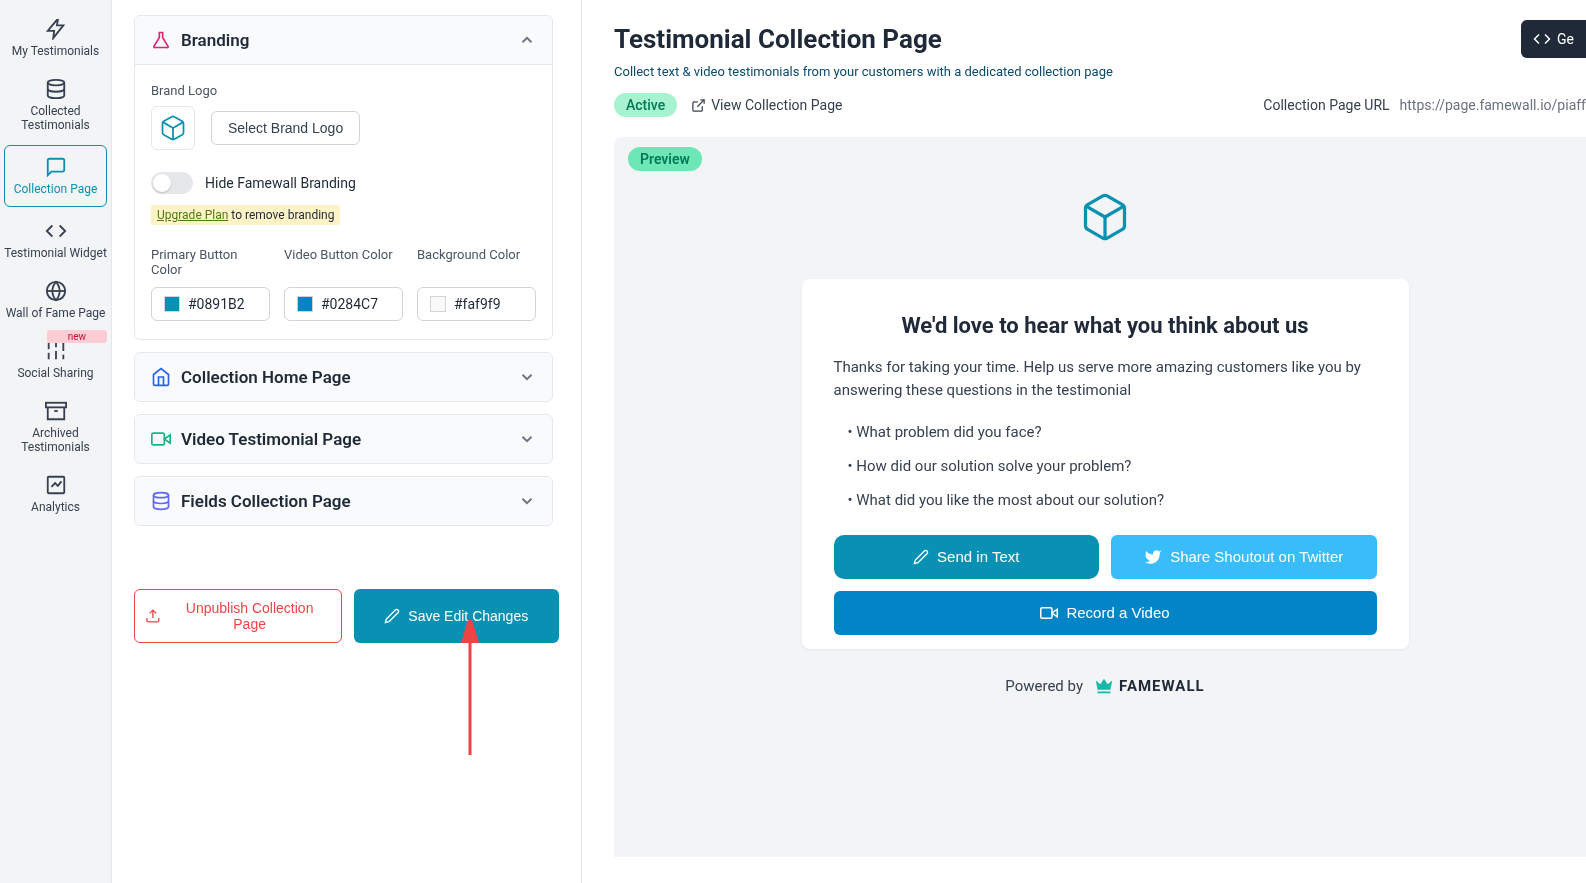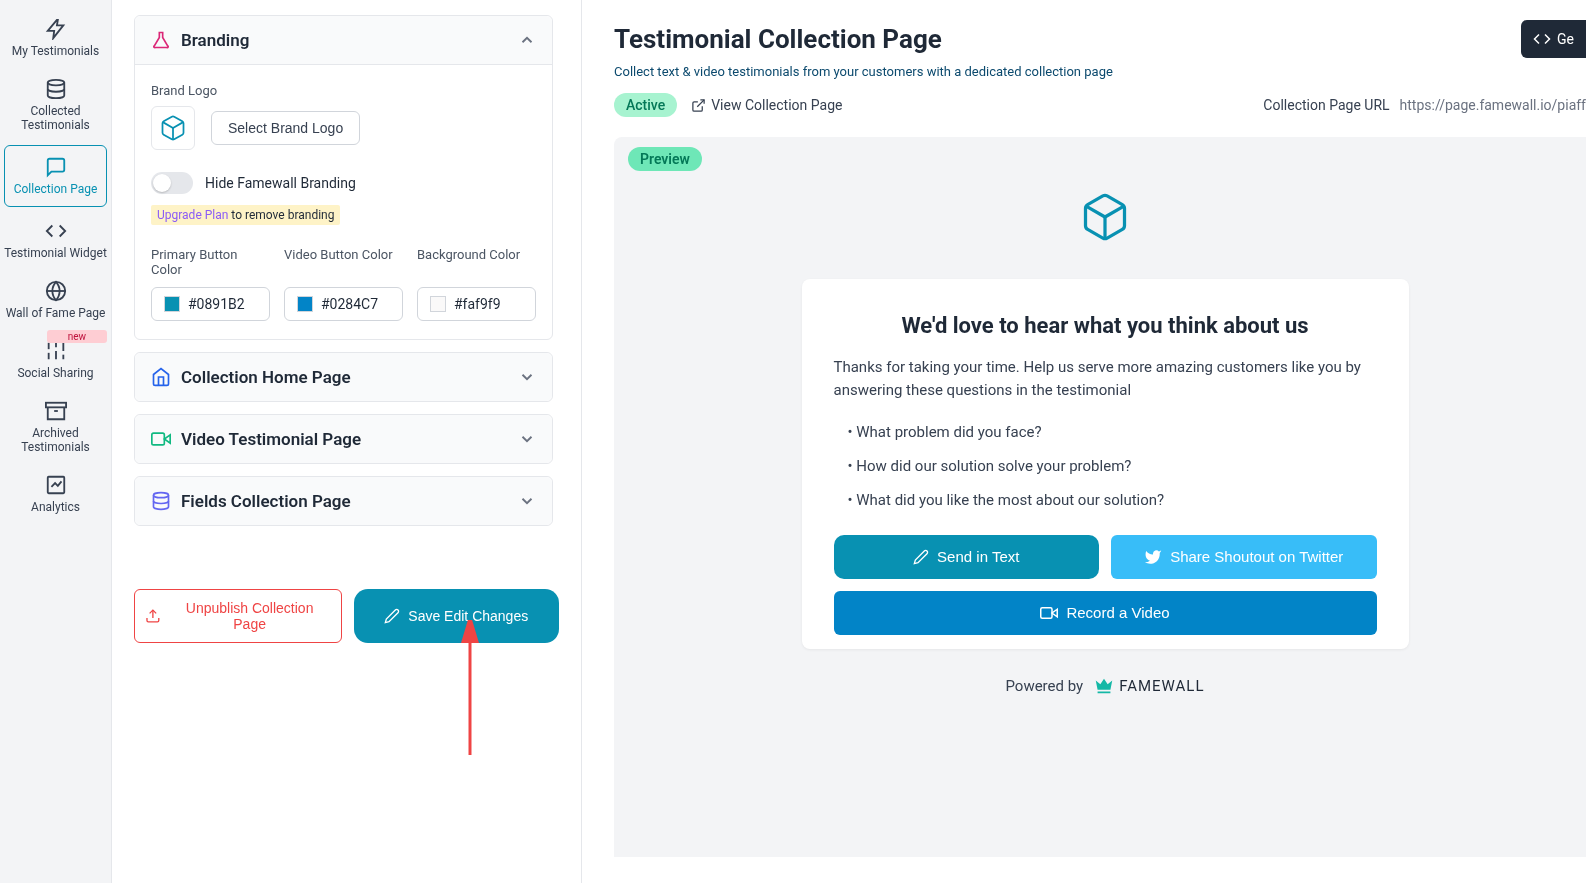--- a/index.html
+++ b/index.html
@@ -24,29 +24,29 @@
   .acc-body { padding: 18px 16px; }
   .label-sm { font-size: 13px; color: #4b5563; margin-bottom: 8px; display: block; }
   .logo-row { display: flex; align-items: center; gap: 16px; margin-bottom: 22px; }
   .logo-box { width: 44px; height: 44px; border: 1px solid #e5e7eb; border-radius: 6px; display: flex; align-items: center; justify-content: center; }
   .logo-box svg { width: 28px; height: 28px; stroke: #0891b2; fill: none; stroke-width: 1.5; }
   .btn-outline { border: 1px solid #d1d5db; background: #fff; border-radius: 6px; padding: 8px 16px; font-size: 14px; cursor: pointer; color: #374151; }
   .toggle-row { display: flex; align-items: center; gap: 12px; margin-bottom: 10px; }
   .toggle { width: 42px; height: 22px; background: #e5e7eb; border-radius: 11px; position: relative; cursor: pointer; }
   .toggle::after { content: ''; position: absolute; width: 18px; height: 18px; background: #fff; border-radius: 50%; top: 2px; left: 2px; box-shadow: 0 1px 2px rgba(0,0,0,0.2); }
   .upgrade-strip { background: #fef3c7; padding: 3px 6px; font-size: 12px; display: inline-block; border-radius: 2px; }
-  .upgrade-strip a { color: #8b5cf6; }
+  .upgrade-strip a { color: #4d7c0f; text-decoration: underline; }
   .color-grid { display: flex; gap: 14px; margin-top: 22px; }
   .color-cell { flex: 1; }
   .color-cell .label-sm { min-height: 32px; }
   .color-chip { border: 1px solid #d1d5db; border-radius: 6px; padding: 8px 12px; display: flex; align-items: center; gap: 8px; font-size: 14px; cursor: pointer; }
   .swatch { width: 16px; height: 16px; border: 1px solid #d1d5db; }
   .action-row { display: flex; gap: 12px; margin-top: 14px; }
   .btn-danger-outline { flex: 1; border: 1px solid #ef4444; color: #ef4444; background: #fff; border-radius: 6px; padding: 10px; font-size: 14px; cursor: pointer; display: flex; align-items: center; justify-content: center; gap: 8px; }
-  .btn-primary { flex: 1; background: #0891b2; color: #fff; border: none; border-radius: 14px; padding: 10px; font-size: 14px; cursor: pointer; display: flex; align-items: center; justify-content: center; gap: 8px; }
+  .btn-primary { flex: 1; background: #0891b2; color: #fff; border: none; border-radius: 6px; padding: 10px; font-size: 14px; cursor: pointer; display: flex; align-items: center; justify-content: center; gap: 8px; }
   .main-col { flex: 1; padding: 24px 0 0 32px; overflow: hidden; position: relative; }
   .page-title { font-size: 26px; font-weight: 700; margin-bottom: 10px; }
   .page-sub { color: #0c4a6e; font-size: 13px; margin-bottom: 14px; }
   .meta-row { display: flex; align-items: center; gap: 14px; margin-bottom: 20px; }
   .pill-active { background: #a7f3d0; color: #047857; padding: 4px 12px; border-radius: 12px; font-size: 14px; font-weight: 500; }
   .view-link { color: #374151; font-size: 14px; cursor: pointer; display: flex; align-items: center; gap: 5px; }
   .url-block { margin-left: auto; display: flex; align-items: center; gap: 10px; font-size: 14px; color: #374151; }
   .url-block .url { color: #6b7280; }
   .getcode-btn { position: absolute; top: 20px; right: 0; background: #1f2937; color: #fff; border-radius: 6px 0 0 6px; padding: 10px 12px; font-size: 14px; display: flex; align-items: center; gap: 6px; cursor: pointer; }
   .preview-pane { background: #f3f4f6; border-radius: 8px 0 0 0; padding: 16px 20px 0; position: relative; height: 720px; margin-right: -10px; }
@@ -58,21 +58,21 @@
   .card-sub { font-size: 15px; color: #374151; margin-bottom: 20px; line-height: 1.55; }
   .card ul { list-style: none; padding-left: 14px; margin-bottom: 26px; }
   .card ul li { font-size: 15px; color: #374151; margin-bottom: 16px; }
   .card ul li::before { content: '• '; }
   .card-btns { display: flex; gap: 12px; margin-bottom: 12px; }
   .card-btn { flex: 1; border: none; border-radius: 6px; padding: 13px; font-size: 15px; font-weight: 500; color: #fff; cursor: pointer; display: flex; align-items: center; justify-content: center; gap: 8px; }
   .card-btn.text { background: #0891b2; border-radius: 10px; }
   .card-btn.tw { background: #38bdf8; }
   .card-btn.vid { background: #0284c7; width: 100%; }
   .powered { text-align: center; margin-top: 26px; font-size: 15px; color: #374151; display: flex; align-items: center; justify-content: center; gap: 10px; }
-  .fw-logo { display: flex; align-items: center; gap: 4px; font-weight: 400; letter-spacing: 1px; color: #1f2937; }
+  .fw-logo { display: flex; align-items: center; gap: 4px; font-weight: 700; letter-spacing: 1px; color: #1f2937; }
   .fw-crown { width: 22px; height: 22px; }
 </style>
 </head>
 <body>
 
 <nav class="sidebar">
   <div class="side-item">
     <svg viewBox="0 0 24 24">
         <path d="M13 2L3 14h7l-1 8 11-14h-7l1-6z"></path>
       </svg>

